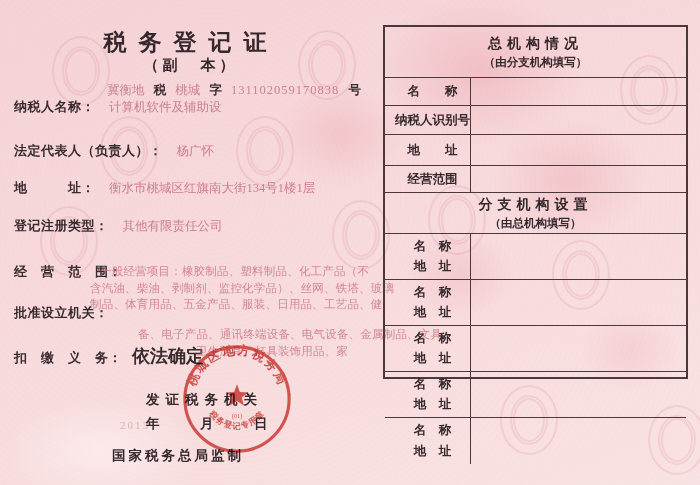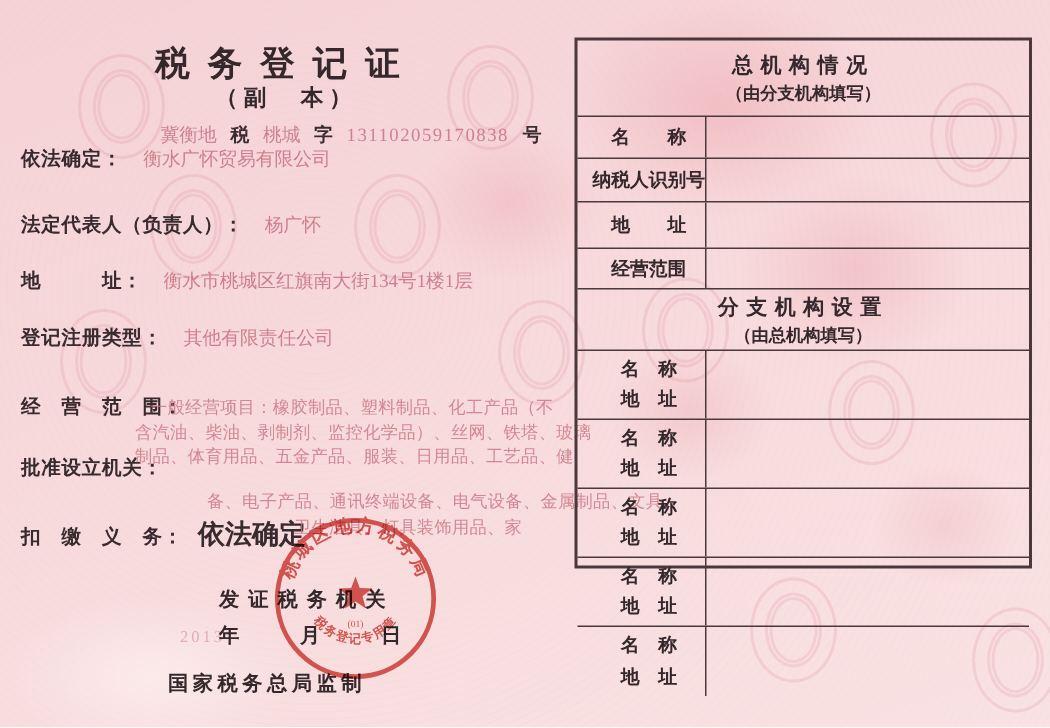--- a/index.html
+++ b/index.html
@@ -75,22 +75,22 @@
   <div class="abs serial">
     <span class="faint">冀衡地</span>
     <span class="dark">税</span>
     <span class="faint">桃城</span>
     <span class="dark">字</span>
     <span class="faint" style="letter-spacing:1px;">131102059170838</span>
     <span class="dark">号</span>
   </div>
 
   <div class="frow" style="top:97px;">
-    <span class="flabel">依法确定：</span>
-    <span class="fvalue">衡水广怀贸易有限公司</span>
+    <span class="flabel">纳税人名称：</span>
+    <span class="fvalue">计算机软件及辅助设</span>
   </div>
   <div class="frow" style="top:141px;">
     <span class="flabel">法定代表人（负责人）：</span>
     <span class="fvalue">杨广怀</span>
   </div>
   <div class="frow" style="top:178px;">
     <span class="flabel">地　　　址：</span>
     <span class="fvalue">衡水市桃城区红旗南大街134号1楼1层</span>
   </div>
   <div class="frow" style="top:216px;">

